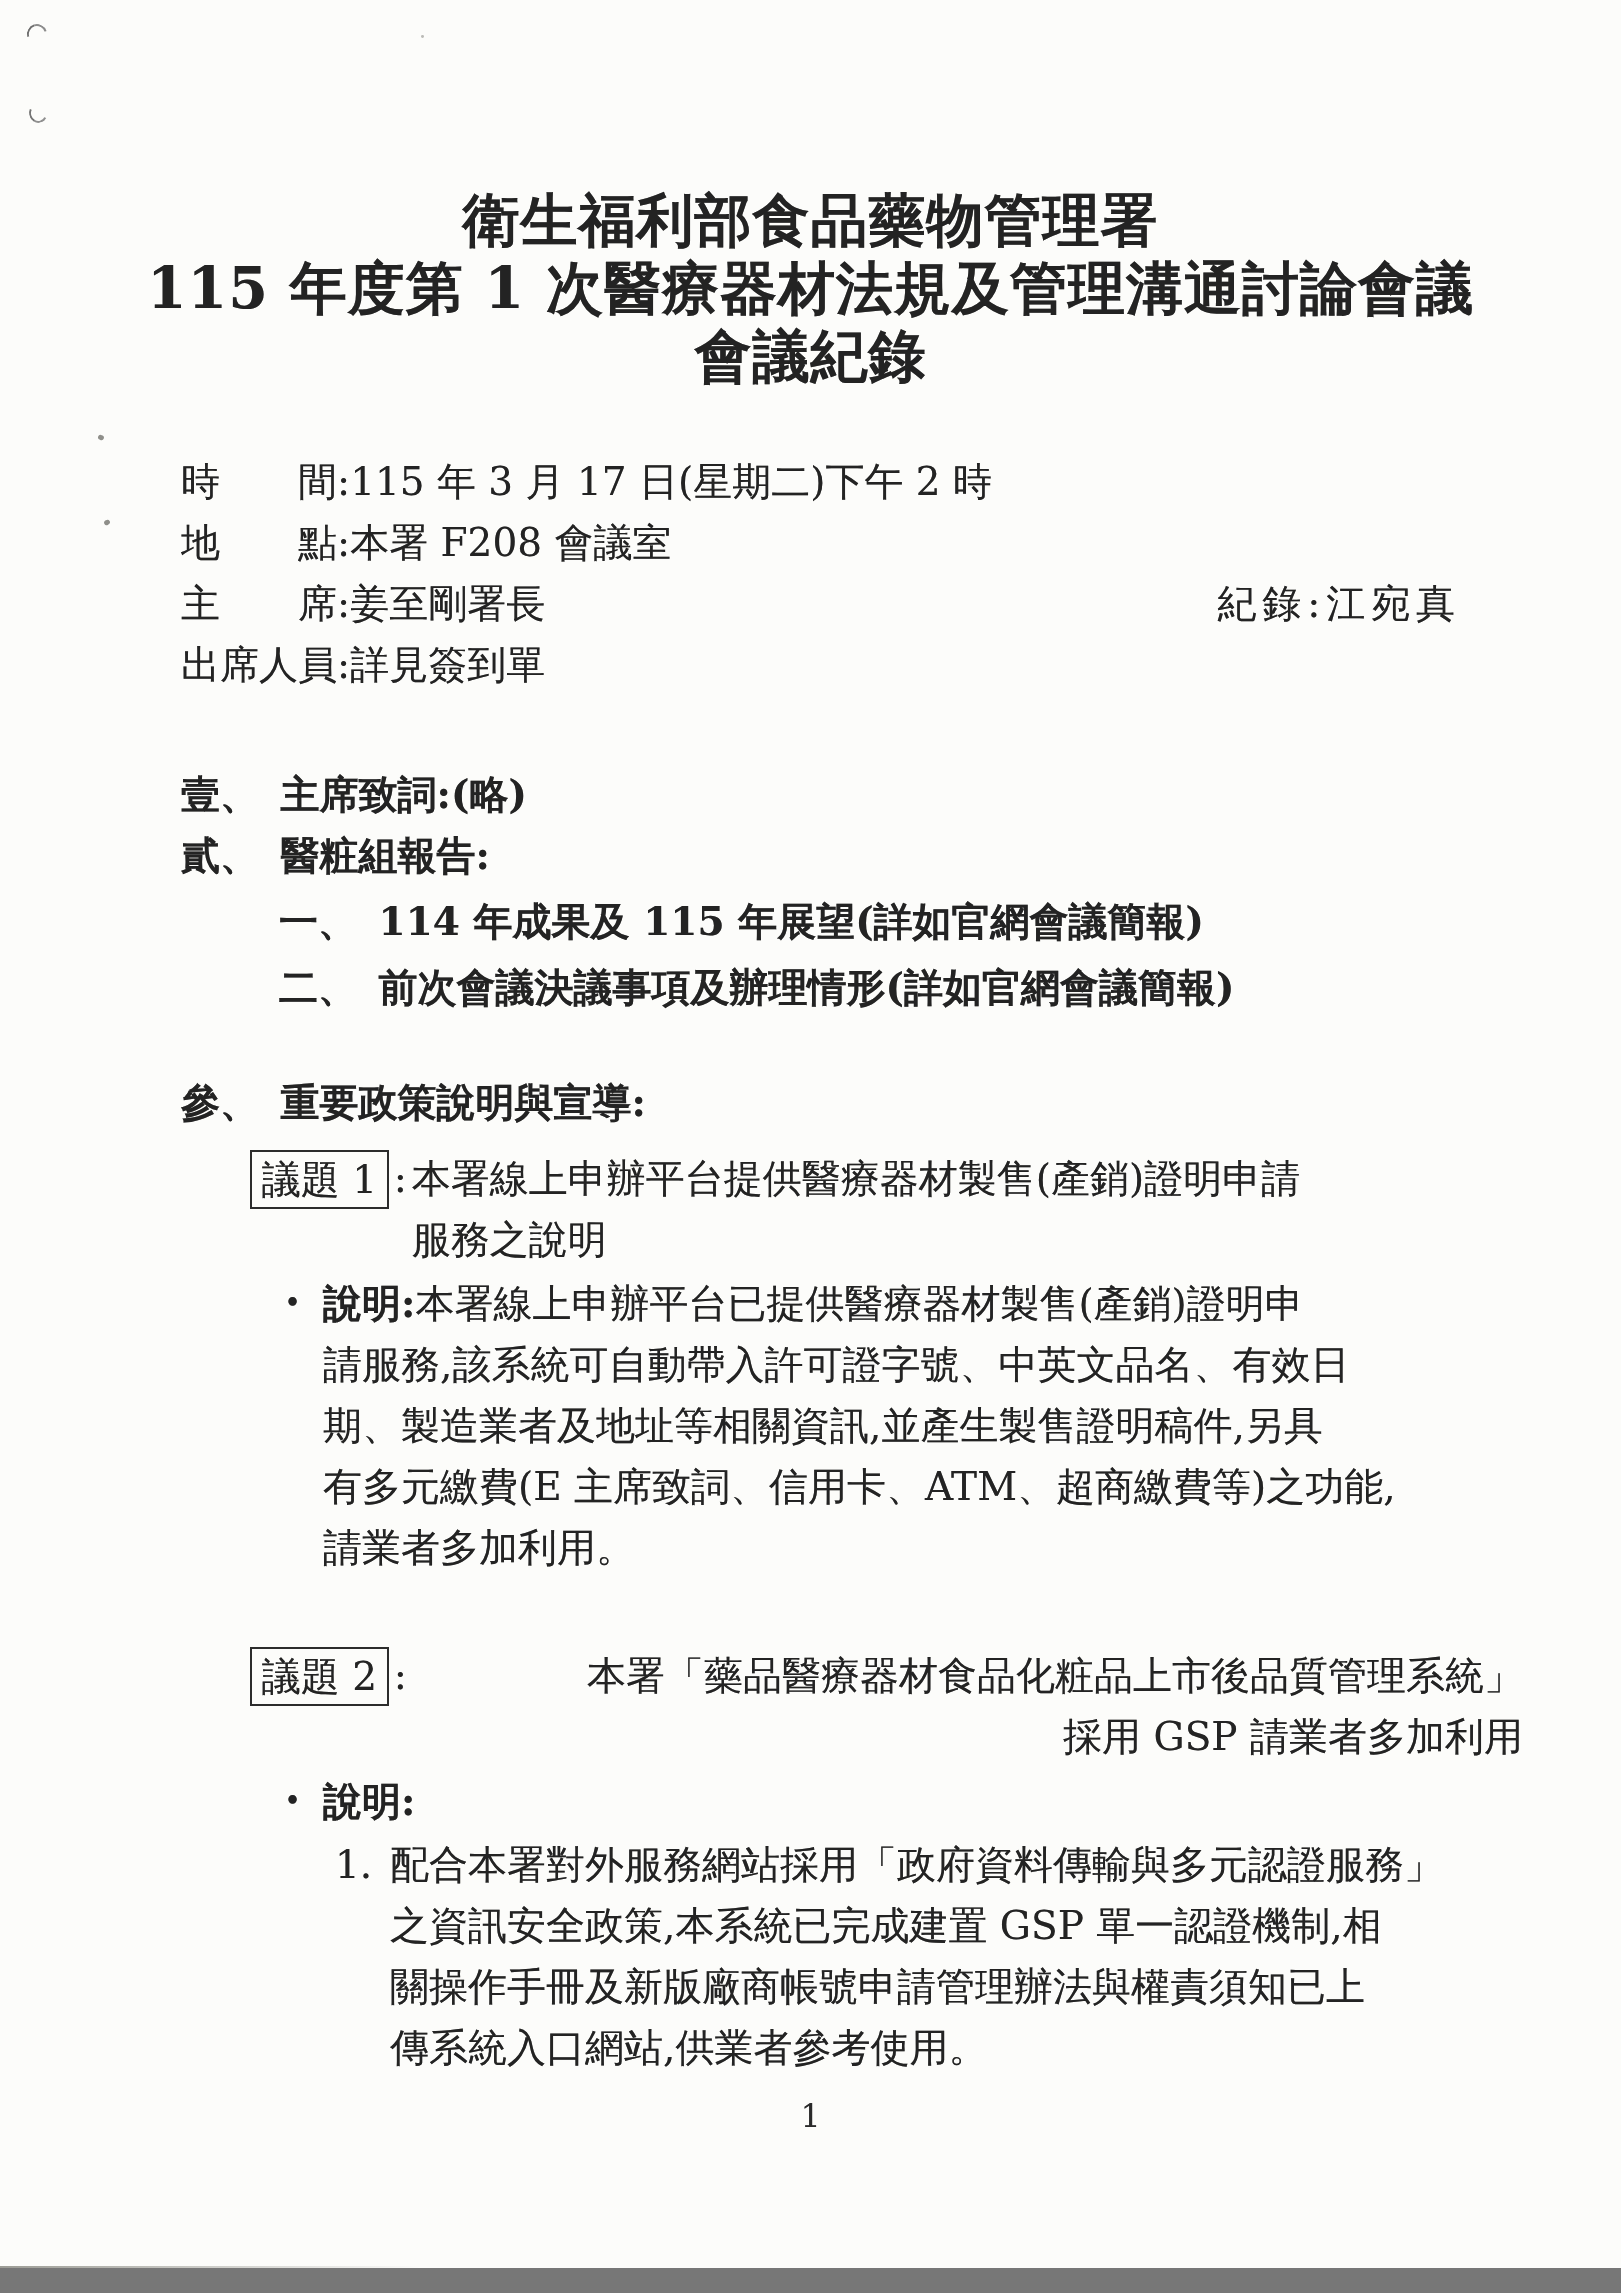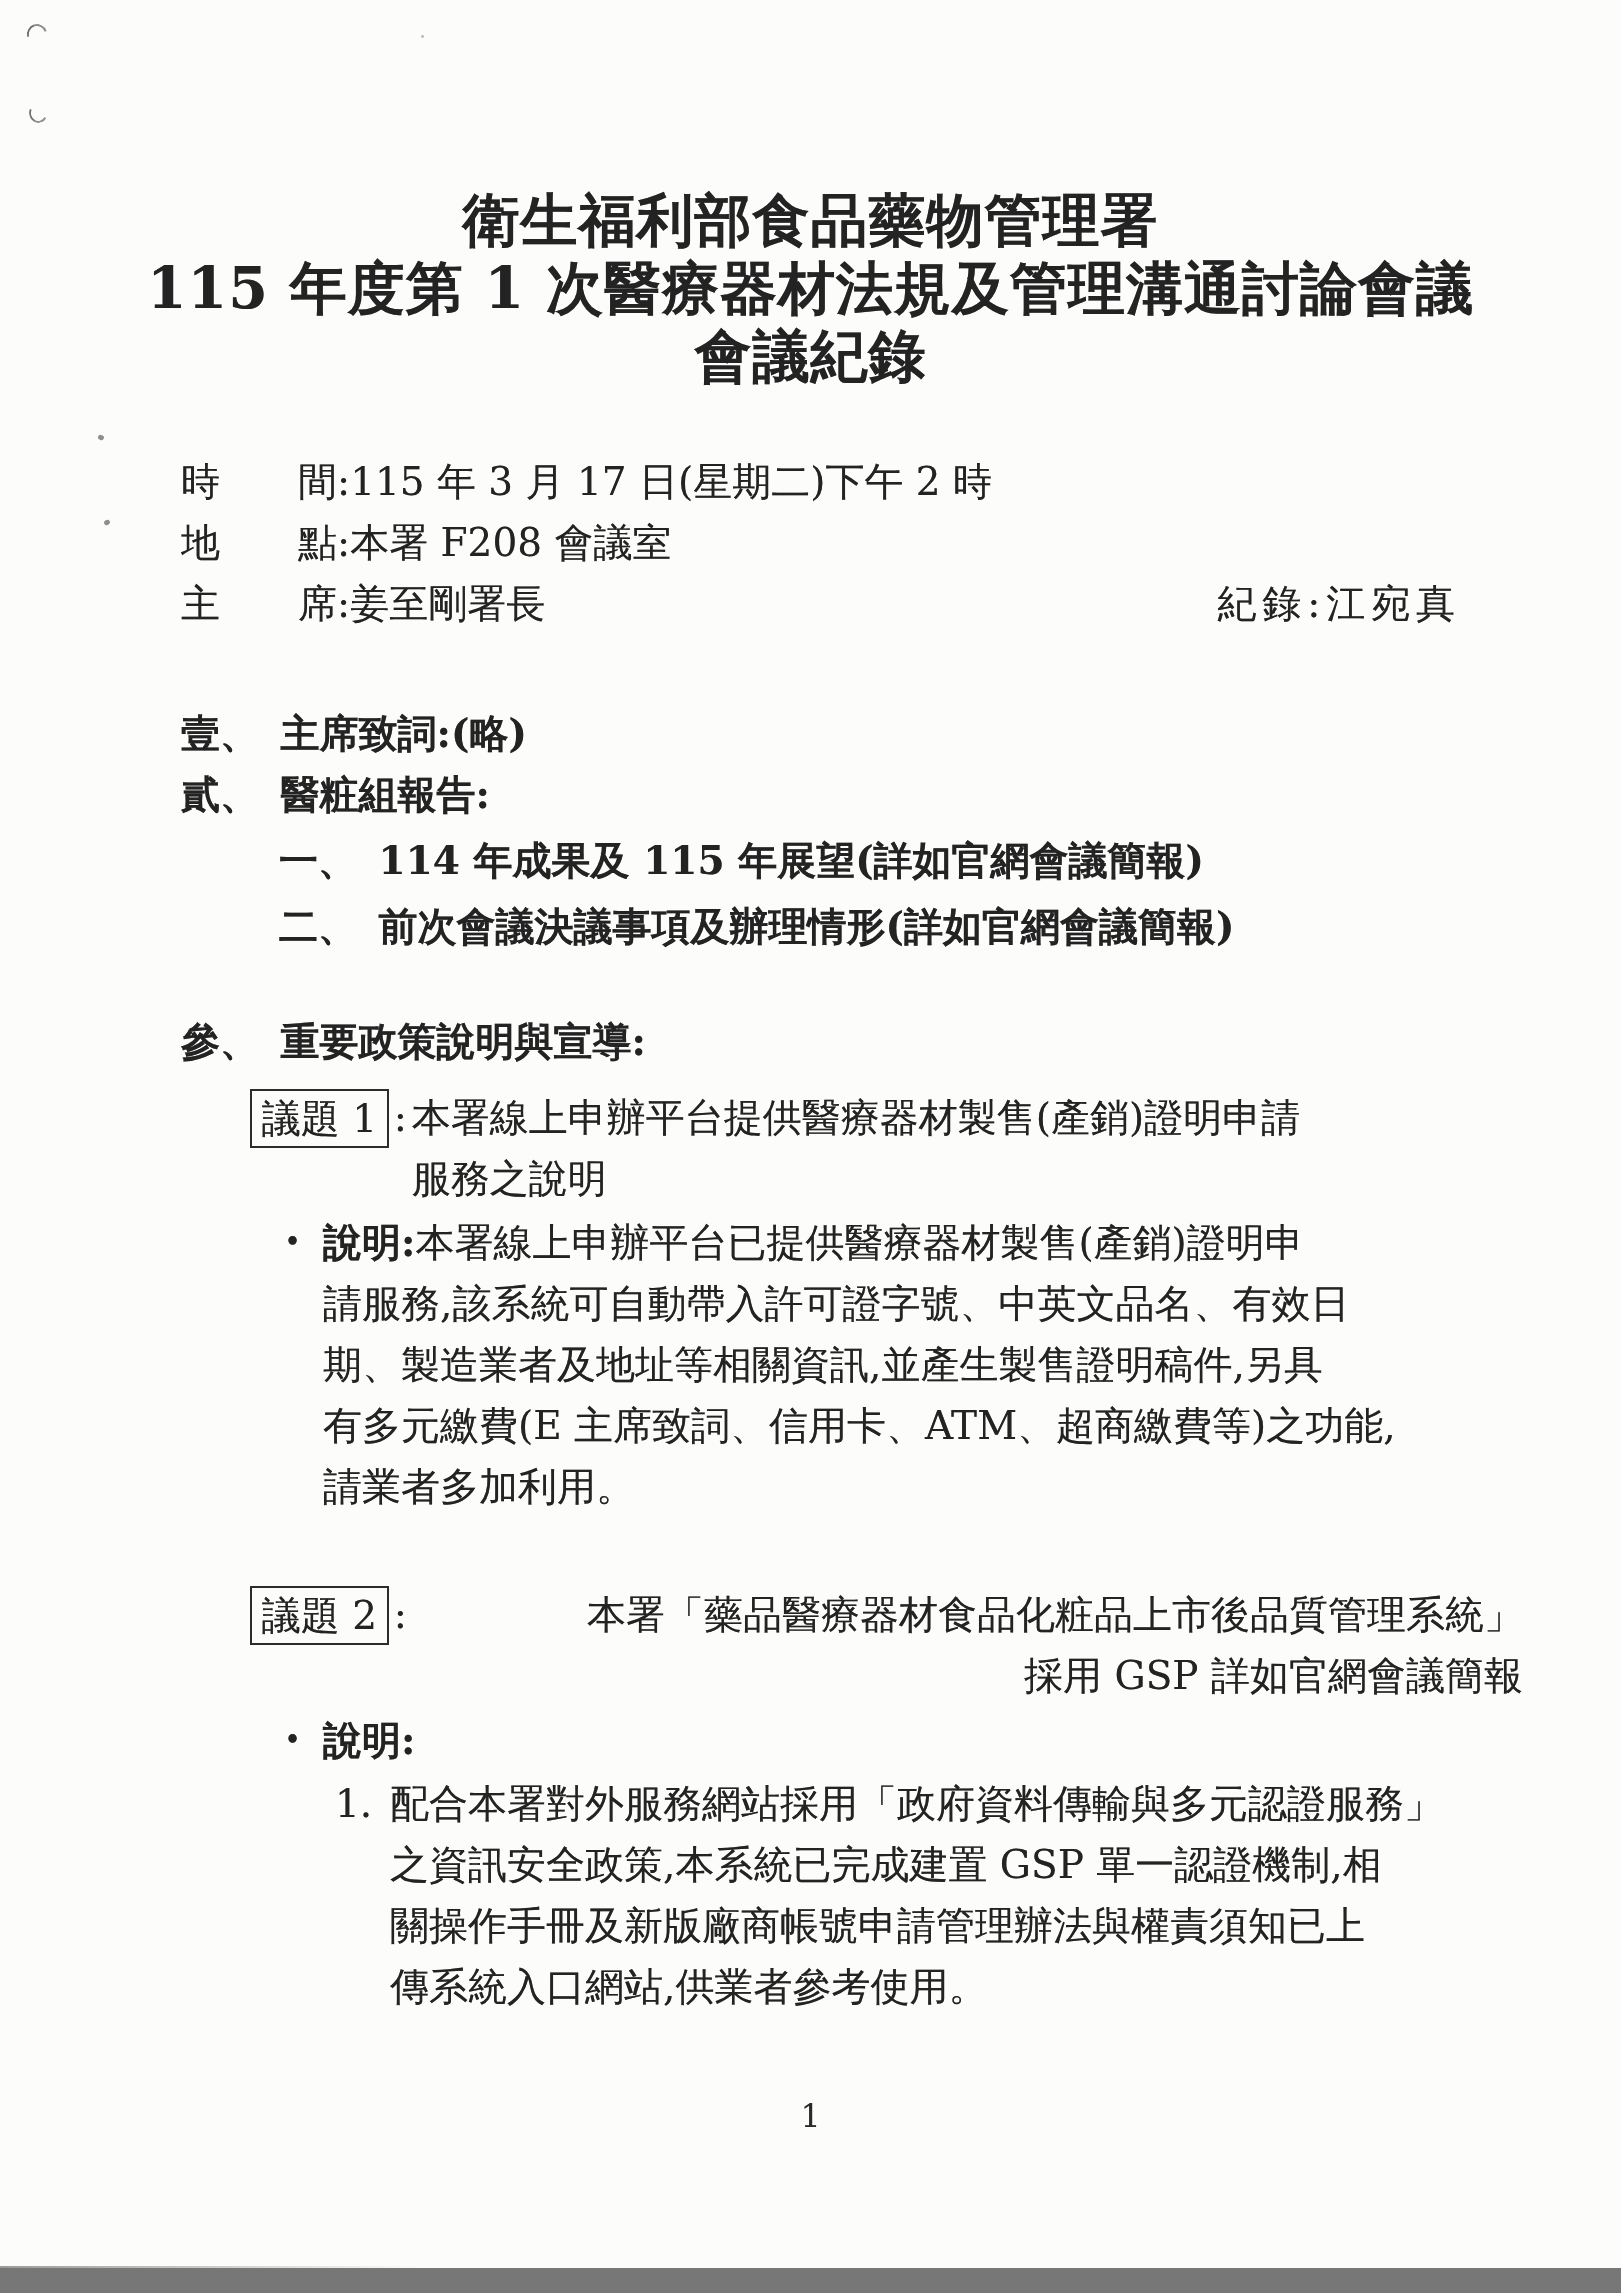--- a/index.html
+++ b/index.html
@@ -80,20 +80,24 @@
       </div>
       <div class="meta-row">
         <span class="meta-label">地　　點:</span>
         <span>本署 F208 會議室</span>
       </div>
       <div class="meta-row">
         <span class="meta-label">主　　席:</span>
         <span>姜至剛署長</span>
         <span class="meta-right">紀錄:江宛真</span>
       </div>
+      <div class="meta-row">
+        <span class="meta-label">出席人員:</span>
+        <span>詳見簽到單</span>
+      </div>
     </div>
 
     <div class="secs">
       <div class="sec">
         <span class="sec-num">壹、</span>
         <span>主席致詞:(略)</span>
       </div>
       <div class="sec">
         <span class="sec-num">貳、</span>
         <span>醫粧組報告:</span>
@@ -128,21 +132,21 @@
       <div>期、製造業者及地址等相關資訊,並產生製售證明稿件,另具</div>
       <div>有多元繳費(E 主席致詞、信用卡、ATM、超商繳費等)之功能,</div>
       <div>請業者多加利用。</div>
     </div>
 
     <div class="topic topic2">
       <span class="topic-box">議題 2</span>
       <span class="topic-colon">:</span>
       <span class="topic-text">
         <div>本署「藥品醫療器材食品化粧品上市後品質管理系統」</div>
-        <div>採用 GSP 詳如官網會議簡報</div>
+        <div>採用 GSP 請業者多加利用</div>
       </span>
     </div>
 
     <div class="bullet b2">
       <span class="bullet-dot">•</span>
       <b>說明:</b>
     </div>
 
     <div class="olitem">
       <span class="ol-marker">1.</span>

